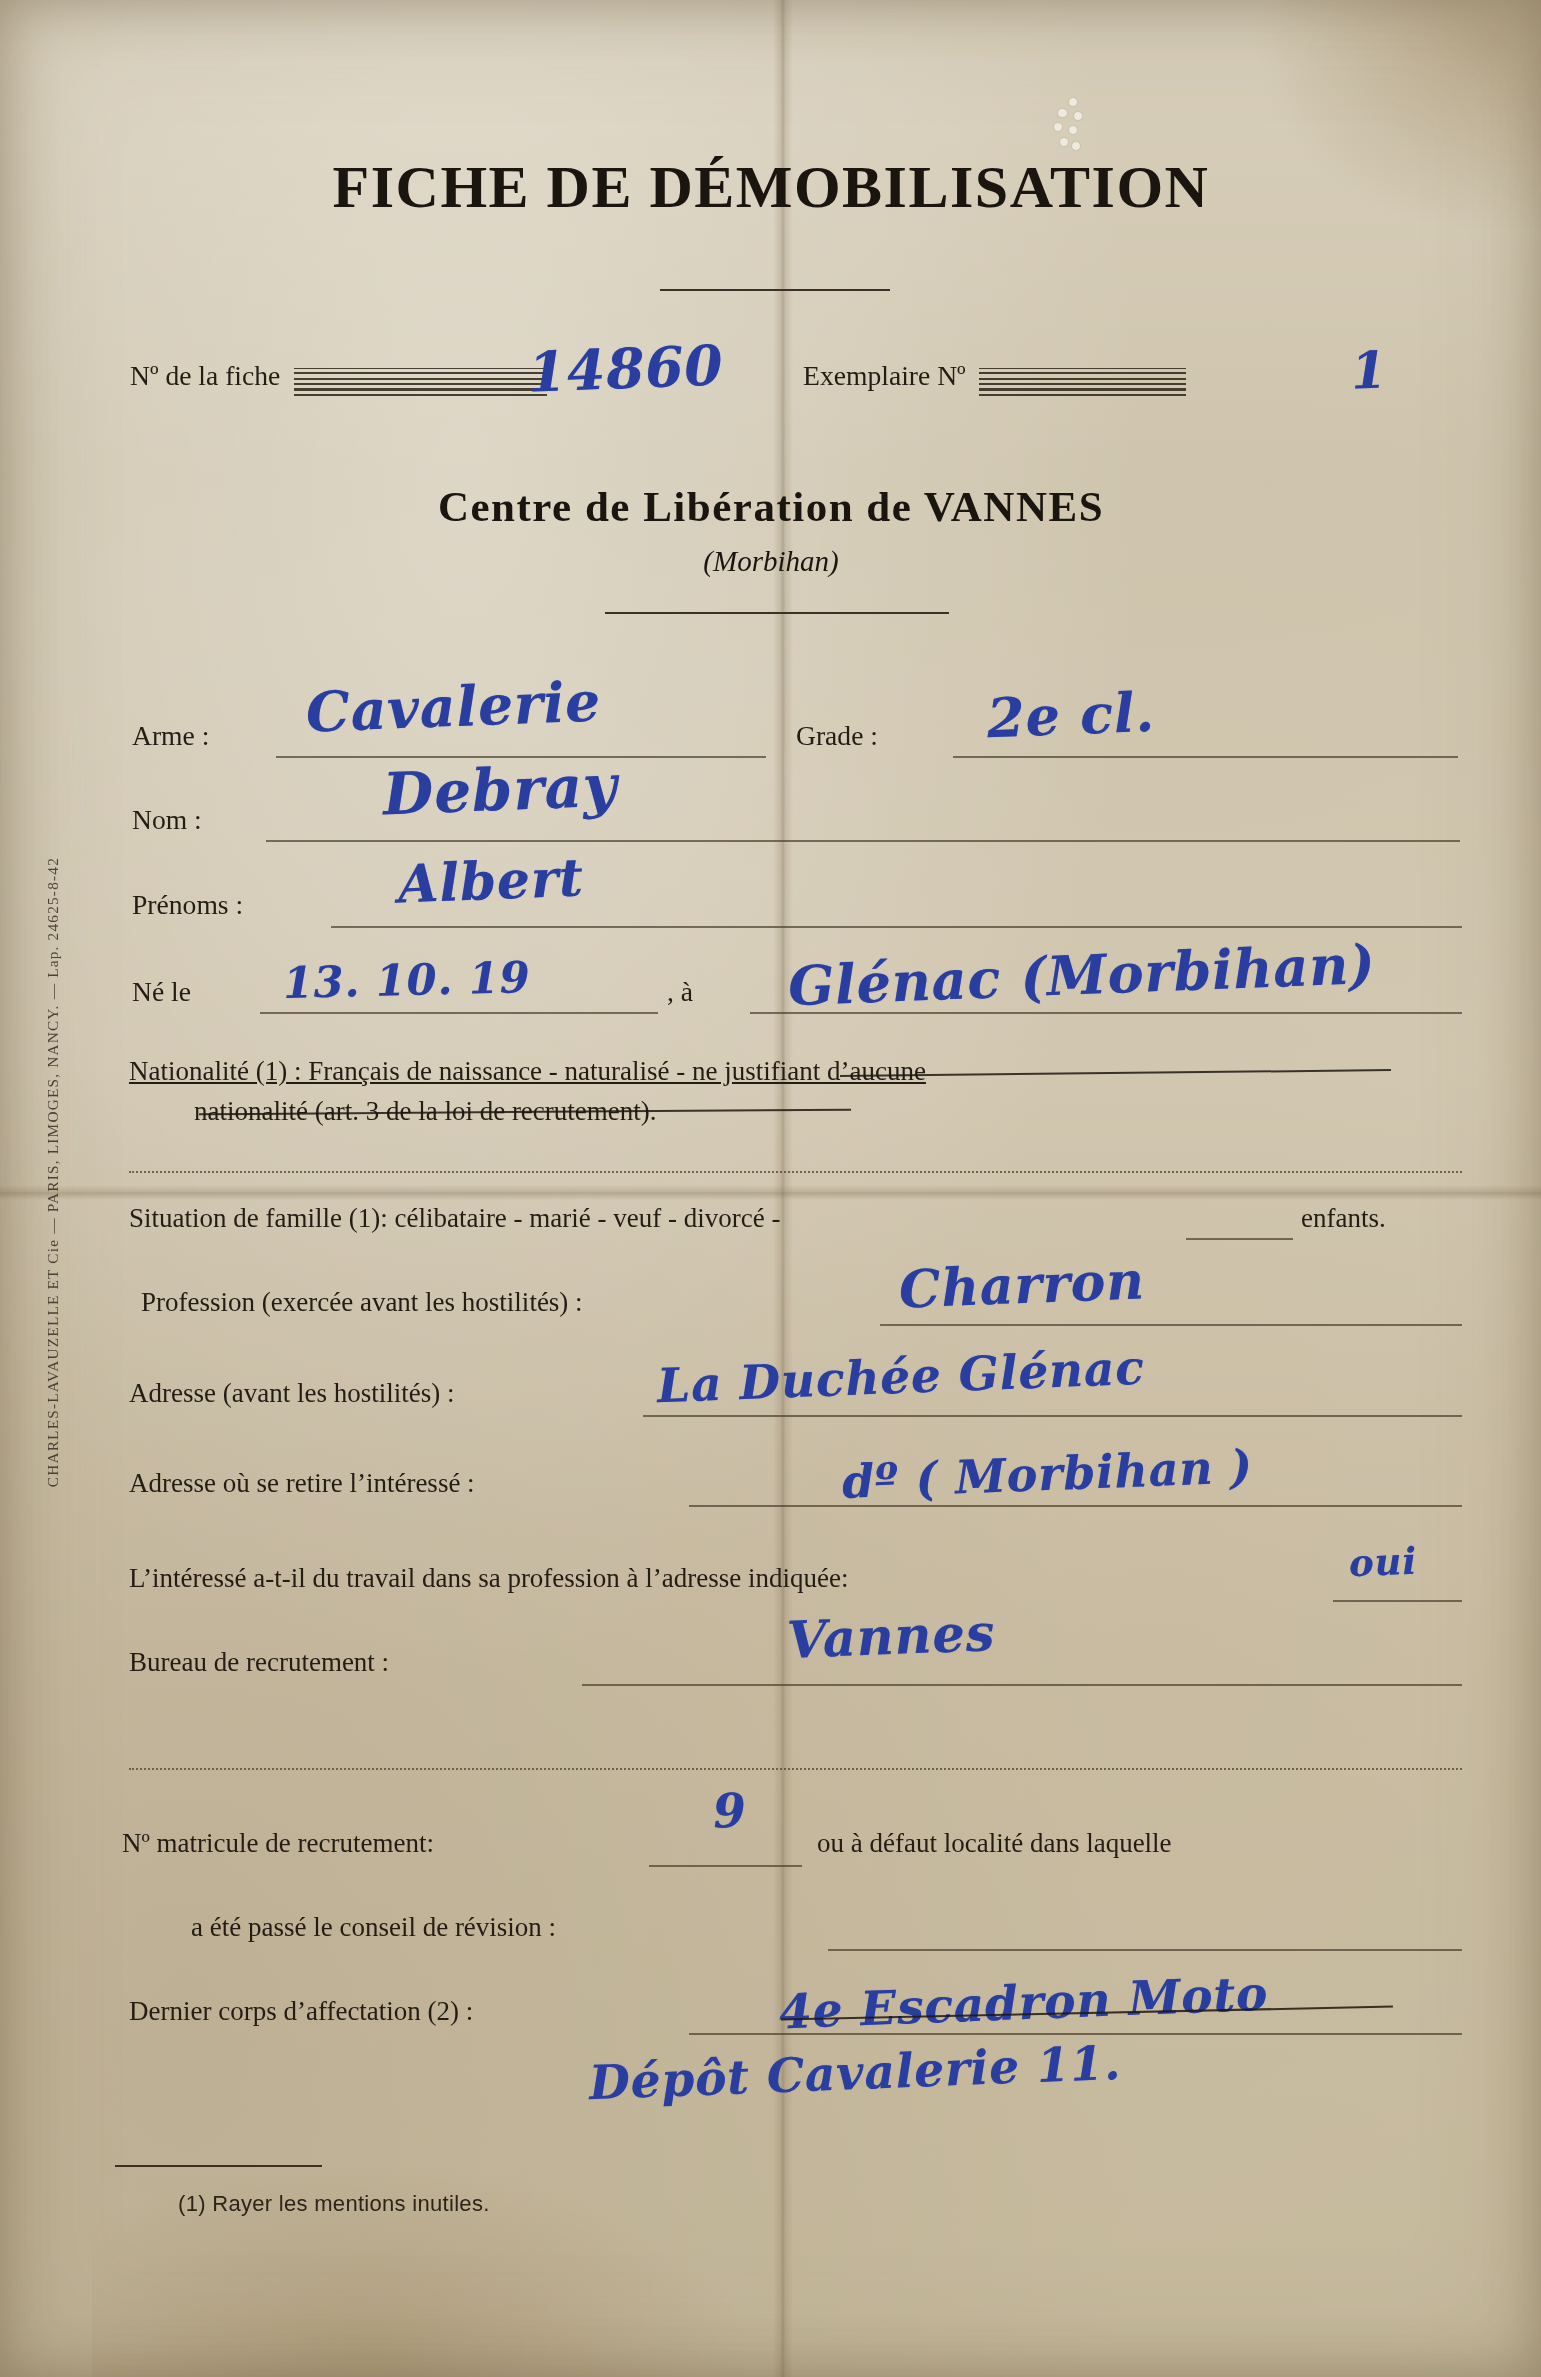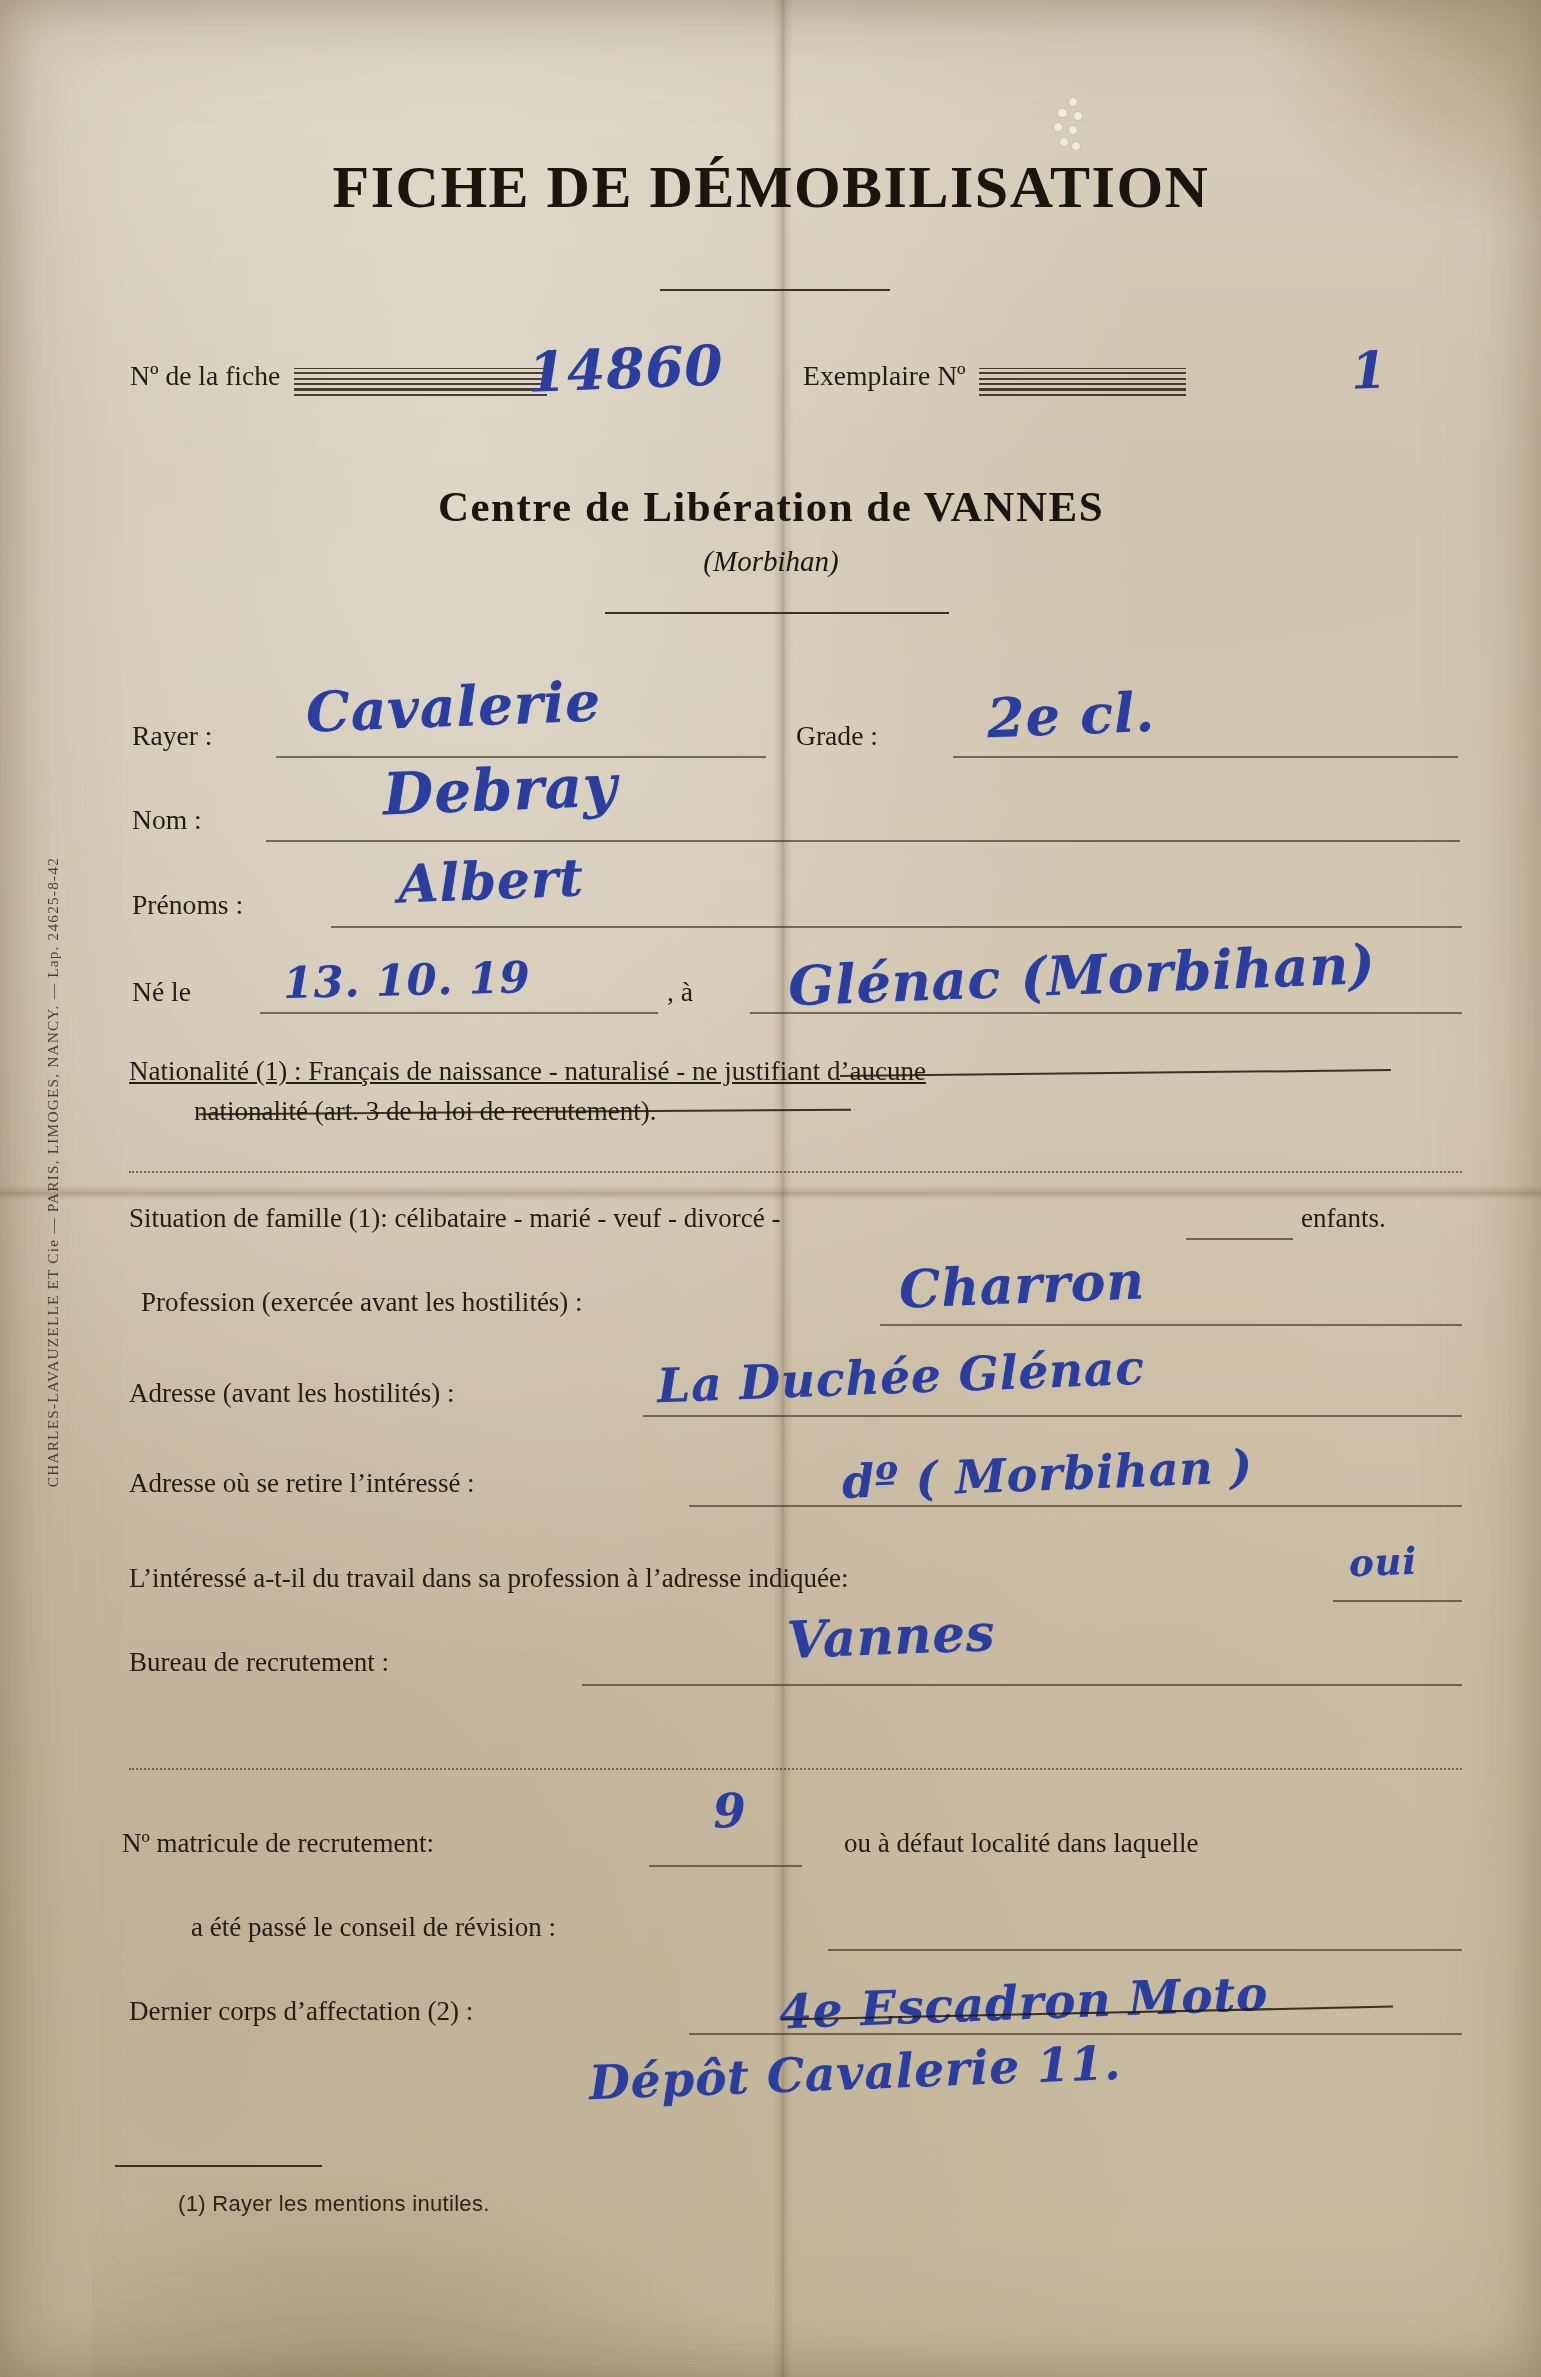--- a/index.html
+++ b/index.html
@@ -272,21 +272,21 @@
     <span class="lbl printed" style="margin-left:253px;margin-top:22px;">Exemplaire Nº</span>
     <span class="hatch" style="width:207px;margin-left:10.7px;"></span>
     <span id="fiche-number-value" class="hand">14860</span>
     <span id="exemplaire-number-value" class="hand">1</span>
   </div>
 
   <div id="centre-sub" class="printed">(Morbihan)</div>
   <div id="centre-line" class="printed">Centre de Libération de VANNES</div>
   <div id="centre-rule"></div>
 
-  <div class="form-row printed" style="left:132px; top:720px;">Rayer :</div>
+  <div class="form-row printed" style="left:132px; top:720px;">Arme :</div>
   <div class="rule" style="left:276px; top:756px; width:490px;"></div>
   <div class="hw hand" style="left:306px; top:674px; font-size:55px;">Cavalerie</div>
 
   <div class="form-row printed" style="left:796px; top:720px;">Grade :</div>
   <div class="rule" style="left:953px; top:756px; width:505px;"></div>
   <div class="hw hand" style="left:987px; top:683px; font-size:54px;">2e cl.</div>
 
   <div class="form-row printed" style="left:132px; top:804px;">Nom :</div>
   <div class="rule" style="left:266px; top:840px; width:1194px;"></div>
   <div class="hw hand" style="left:383px; top:756px; font-size:58px;">Debray</div>
@@ -332,21 +332,21 @@
 
   <div class="form-row printed" style="left:129px; top:1647px; font-size:27px;">Bureau de recrutement :</div>
   <div class="rule" style="left:582px; top:1684px; width:880px;"></div>
   <div class="hw hand" style="left:787px; top:1606px; font-size:51px;">Vannes</div>
 
   <div class="dotrule" style="left:129px; top:1768px; width:1333px;"></div>
 
   <div class="form-row printed" style="left:122px; top:1828px; font-size:27px;">Nº matricule de recrutement:</div>
   <div class="rule" style="left:649px; top:1865px; width:153px;"></div>
   <div class="hw hand" style="left:713px; top:1783px; font-size:47px;">9</div>
-  <div class="form-row printed" style="left:817px; top:1828px; font-size:27px;margin-left:27px;">ou à défaut localité dans laquelle</div>
+  <div class="form-row printed" style="left:817px; top:1828px; font-size:27px;">ou à défaut localité dans laquelle</div>
 
   <div class="form-row printed" style="left:191px; top:1912px; font-size:27px;">a été passé le conseil de révision :</div>
   <div class="rule" style="left:828px; top:1949px; width:634px;"></div>
   <div class="hw hand" style="left:842px; top:1895px; font-size:43px;"></div>
 
   <div class="form-row printed" style="left:129px; top:1996px; font-size:27px;">Dernier corps d’affectation (2) :</div>
   <div class="rule" style="left:689px; top:2033px; width:773px;"></div>
   <div class="hw hand" style="left:779px; top:1975px; font-size:47px;">4e Escadron Moto</div>
   <div class="strike" style="left:781px; top:2012px; width:612px; transform:rotate(-1.2deg);"></div>
   <div class="hw hand" style="left:589px; top:2045px; font-size:47px;">Dépôt Cavalerie  11.</div>

